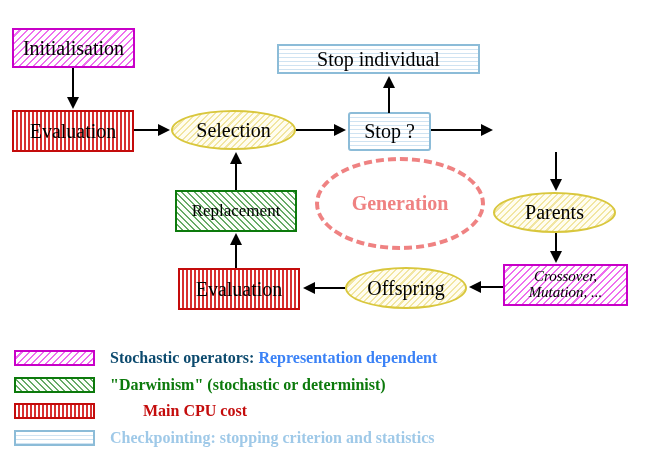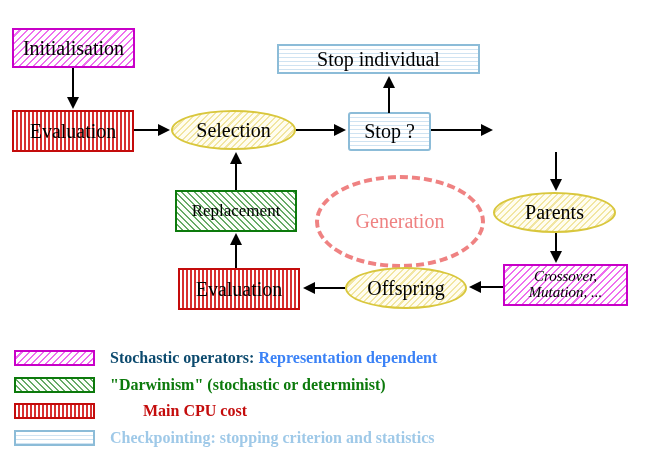--- a/index.html
+++ b/index.html
@@ -82,21 +82,21 @@
 
   <div class="node p-cyan rounded" style="left:348px;top:112px;width:83px;height:39px;">
     <span>Stop ?</span>
   </div>
 
 
   <div class="node p-green small-label" style="left:175px;top:190px;width:122px;height:42px;">
     <span>Replacement</span>
   </div>
 
-  <div class="node generation" style="left:315px;top:175px;width:170px;height:93px;">
+  <div class="node generation" style="left:315px;top:157px;width:170px;height:93px;font-weight:bold;">
     <span>Generation</span>
   </div>
 
   <div class="node p-yellow" style="left:493px;top:192px;width:123px;height:41px;">
     <span>Parents</span>
   </div>
 
   <div class="node p-magenta tiny-label" style="left:503px;top:264px;width:125px;height:42px;flex-direction:column;font-style:italic;">
     <span>Crossover,</span>
     <span>Mutation, ...</span>

